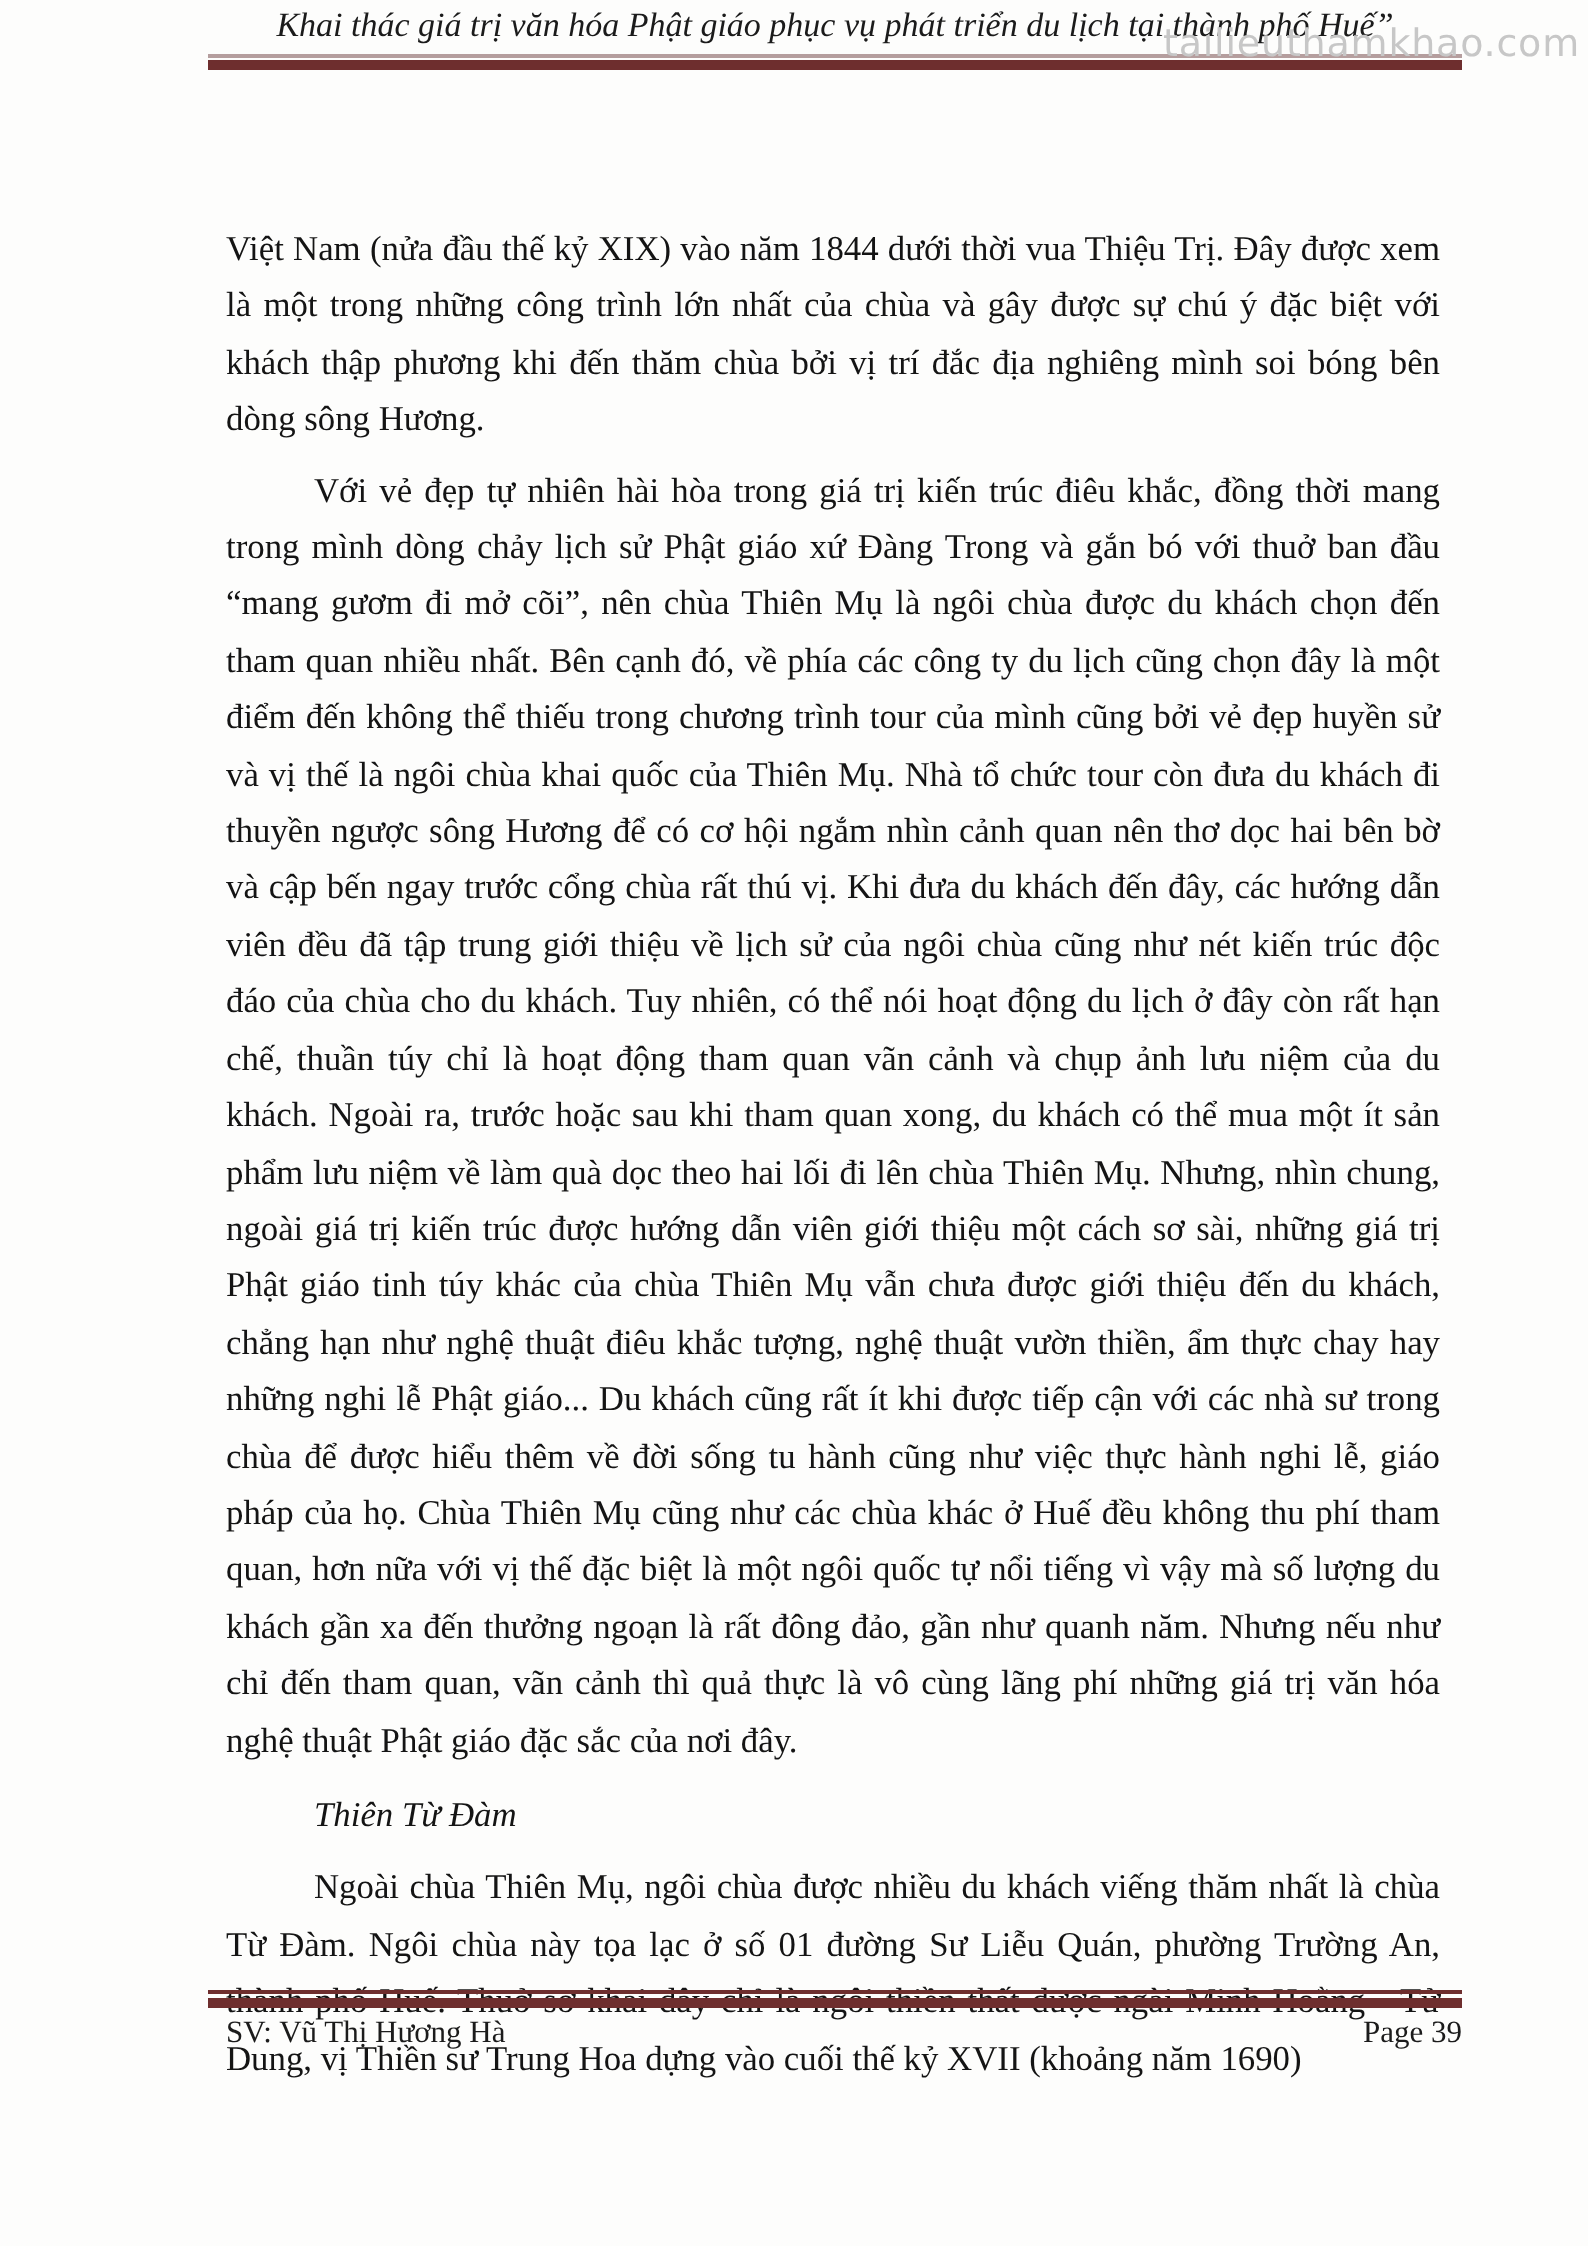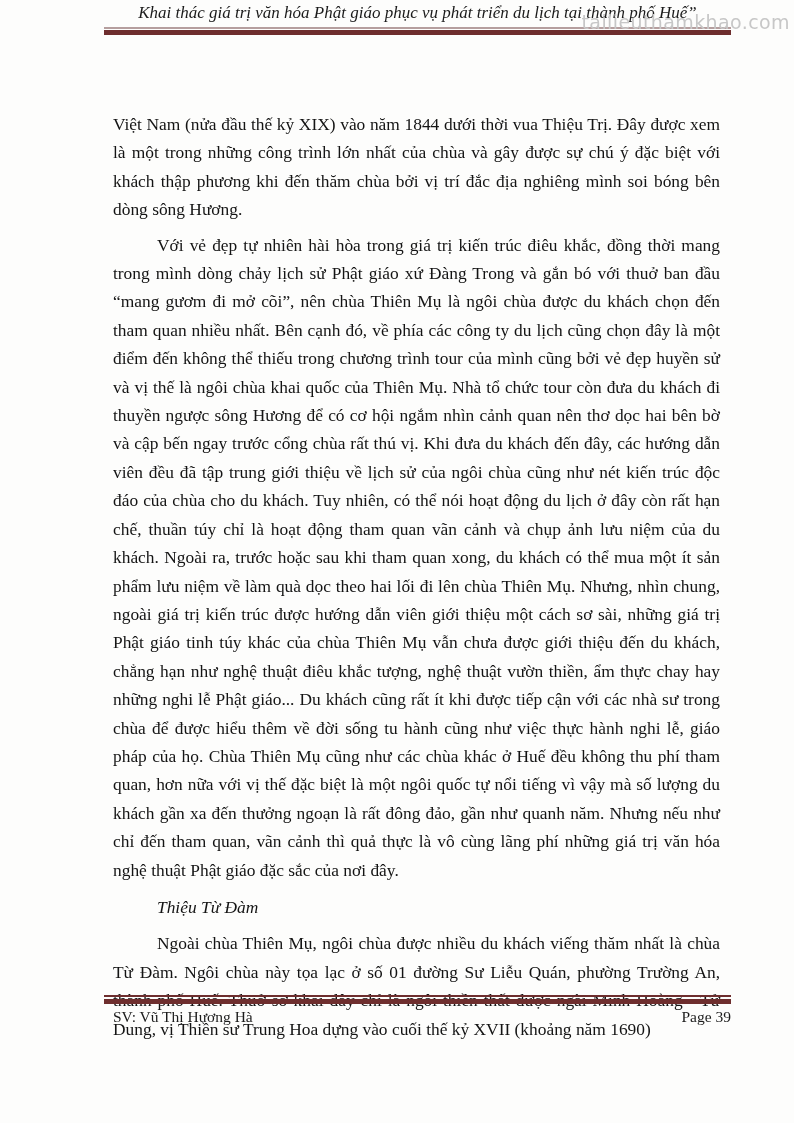--- a/index.html
+++ b/index.html
@@ -87,21 +87,21 @@
 
   <div class="header-rule">
     <div class="rule-thin"></div>
     <div class="rule-gap"></div>
     <div class="rule-thick"></div>
   </div>
 
   <div class="content">
     <p class="para no-indent">Việt Nam (nửa đầu thế kỷ XIX) vào năm 1844 dưới thời vua Thiệu Trị. Đây được xem là một trong những công trình lớn nhất của chùa và gây được sự chú ý đặc biệt với khách thập phương khi đến thăm chùa bởi vị trí đắc địa nghiêng mình soi bóng bên dòng sông Hương.</p>
     <p class="para">Với vẻ đẹp tự nhiên hài hòa trong giá trị kiến trúc điêu khắc, đồng thời mang trong mình dòng chảy lịch sử Phật giáo xứ Đàng Trong và gắn bó với thuở ban đầu “mang gươm đi mở cõi”, nên chùa Thiên Mụ là ngôi chùa được du khách chọn đến tham quan nhiều nhất. Bên cạnh đó, về phía các công ty du lịch cũng chọn đây là một điểm đến không thể thiếu trong chương trình tour của mình cũng bởi vẻ đẹp huyền sử và vị thế là ngôi chùa khai quốc của Thiên Mụ. Nhà tổ chức tour còn đưa du khách đi thuyền ngược sông Hương để có cơ hội ngắm nhìn cảnh quan nên thơ dọc hai bên bờ và cập bến ngay trước cổng chùa rất thú vị. Khi đưa du khách đến đây, các hướng dẫn viên đều đã tập trung giới thiệu về lịch sử của ngôi chùa cũng như nét kiến trúc độc đáo của chùa cho du khách. Tuy nhiên, có thể nói hoạt động du lịch ở đây còn rất hạn chế, thuần túy chỉ là hoạt động tham quan vãn cảnh và chụp ảnh lưu niệm của du khách. Ngoài ra, trước hoặc sau khi tham quan xong, du khách có thể mua một ít sản phẩm lưu niệm về làm quà dọc theo hai lối đi lên chùa Thiên Mụ. Nhưng, nhìn chung, ngoài giá trị kiến trúc được hướng dẫn viên giới thiệu một cách sơ sài, những giá trị Phật giáo tinh túy khác của chùa Thiên Mụ vẫn chưa được giới thiệu đến du khách, chẳng hạn như nghệ thuật điêu khắc tượng, nghệ thuật vườn thiền, ẩm thực chay hay những nghi lễ Phật giáo... Du khách cũng rất ít khi được tiếp cận với các nhà sư trong chùa để được hiểu thêm về đời sống tu hành cũng như việc thực hành nghi lễ, giáo pháp của họ. Chùa Thiên Mụ cũng như các chùa khác ở Huế đều không thu phí tham quan, hơn nữa với vị thế đặc biệt là một ngôi quốc tự nổi tiếng vì vậy mà số lượng du khách gần xa đến thưởng ngoạn là rất đông đảo, gần như quanh năm. Nhưng nếu như chỉ đến tham quan, vãn cảnh thì quả thực là vô cùng lãng phí những giá trị văn hóa nghệ thuật Phật giáo đặc sắc của nơi đây.</p>
-    <h3 class="section-heading">Thiệu Từ Đàm</h3>
+    <h3 class="section-heading">Thiên Từ Đàm</h3>
     <p class="para">Ngoài chùa Thiên Mụ, ngôi chùa được nhiều du khách viếng thăm nhất là chùa Từ Đàm. Ngôi chùa này tọa lạc ở số 01 đường Sư Liễu Quán, phường Trường An, thành phố Huế. Thuở sơ khai đây chỉ là ngôi thiền thất được ngài Minh Hoằng - Tử Dung, vị Thiền sư Trung Hoa dựng vào cuối thế kỷ XVII (khoảng năm 1690)</p>
   </div>
 
   <div class="footer-rule">
     <div class="rule-thin"></div>
     <div class="rule-gap"></div>
     <div class="rule-thick"></div>
   </div>
 
   <div class="footer-row">

